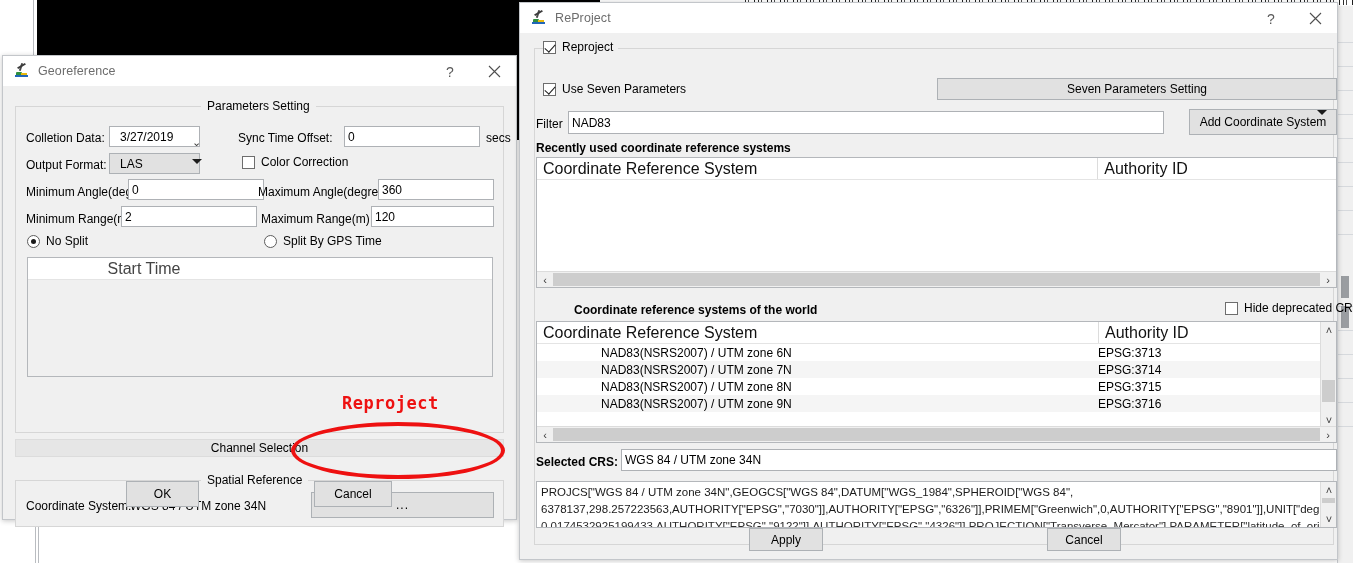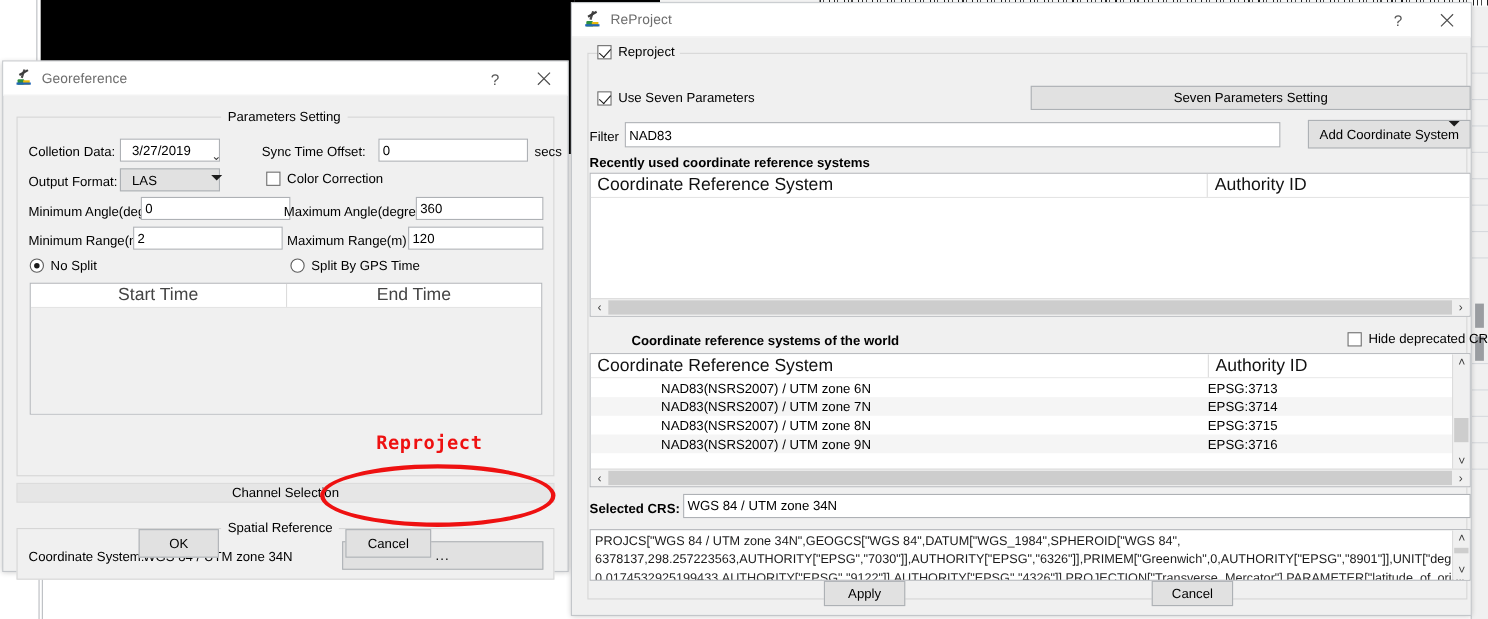--- a/index.html
+++ b/index.html
@@ -313,21 +313,20 @@
         <span class="rl">No Split</span>
       </div>
       <div class="radio" style="left:248px; top:127px;">
         <span class="rb"></span>
         <span class="rl">Split By GPS Time</span>
       </div>
 
       <div class="tablebox" style="left:11px; top:150px; width:466px; height:120px;">
         <div class="thead">
           <div class="th" style="width:232px;">Start Time</div>
-          <div class="th" style="width:233px;">End Time</div>
         </div>
         <div style="background:#f0f0f0; height:97px;"></div>
       </div>
     </div>
 
     <div class="btn flatwide" style="left:12px; top:383px; width:489px; height:18px;">Channel Selection</div>
 
     <div class="groupbox" style="left:12px; top:424px; width:489px; height:47px;">
       <div class="group-title" style="left:185px;">Spatial Reference</div>
       <div class="lbl" style="left:10px; top:18px;">Coordinate System:</div>

